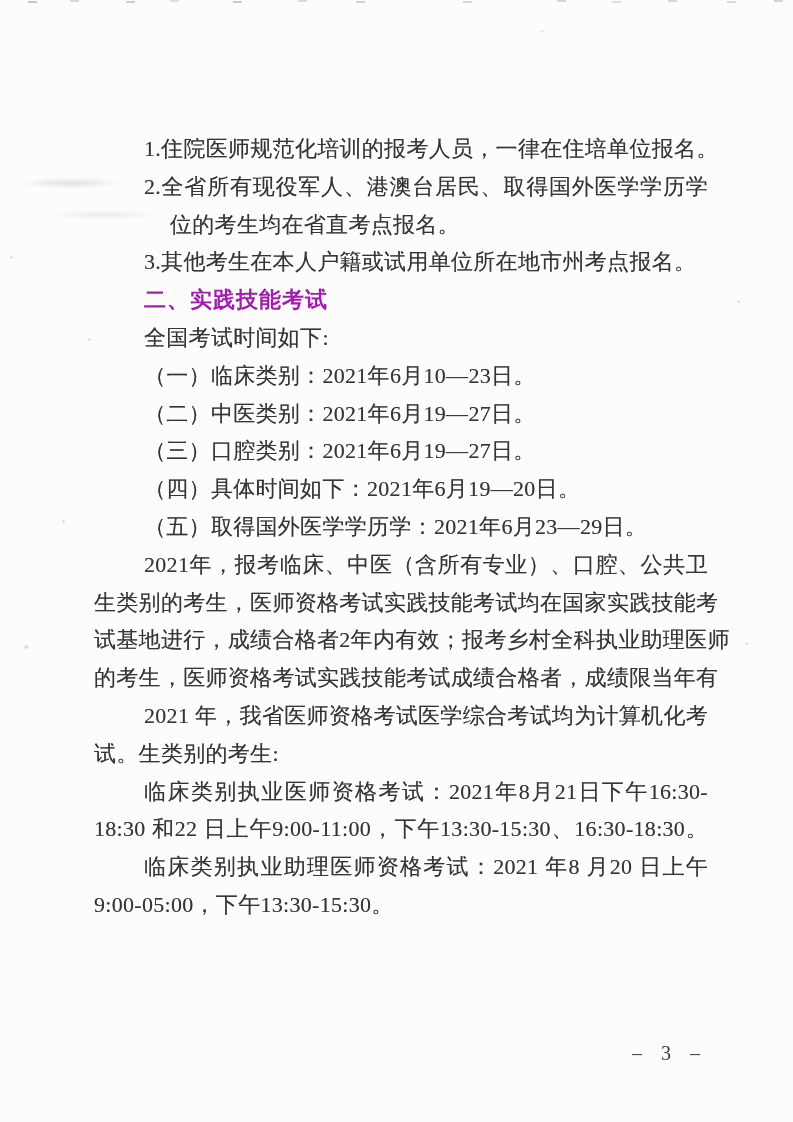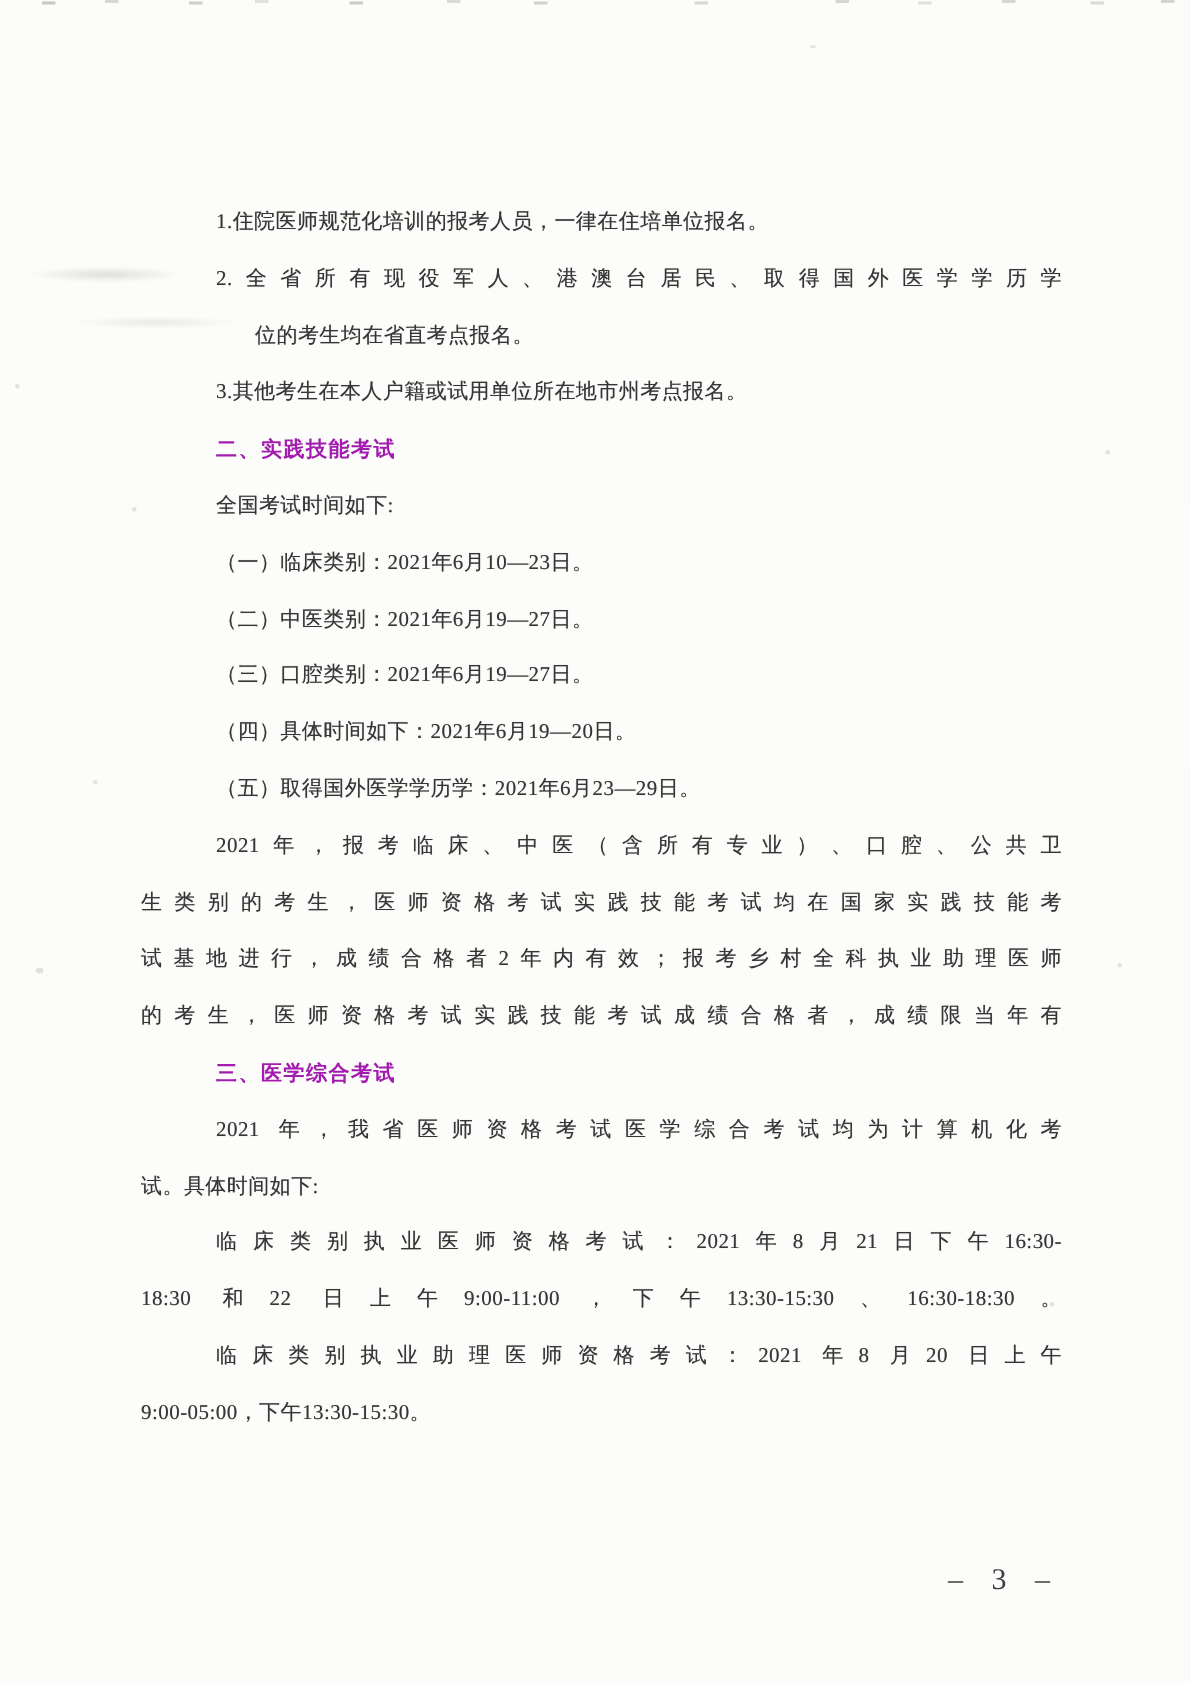--- a/index.html
+++ b/index.html
@@ -21,21 +21,21 @@
     color: #333;
   }
   
   .textblock {
     position: absolute;
     top: 130px;
     left: 94px;
     width: 614px;
   }
   .ln {
-    font-size: 14px;
+    font-size: 22px;
     line-height: 37.8px;
     height: 37.8px;
     white-space: nowrap;
     color: #353535;
     letter-spacing: 0.3px;
     text-shadow: 0 0 0.5px rgba(70,70,70,0.55);
   }
   
   .j {
     text-align: justify;
@@ -130,23 +130,22 @@
     <div class="ln i2">全国考试时间如下:</div>
     <div class="ln i2">（一）临床类别：2021年6月10—23日。</div>
     <div class="ln i2">（二）中医类别：2021年6月19—27日。</div>
     <div class="ln i2">（三）口腔类别：2021年6月19—27日。</div>
     <div class="ln i2">（四）具体时间如下：2021年6月19—20日。</div>
     <div class="ln i2">（五）取得国外医学学历学：2021年6月23—29日。</div>
     <div class="ln i2 j">2021年，报考临床、中医（含所有专业）、口腔、公共卫</div>
     <div class="ln j">生类别的考生，医师资格考试实践技能考试均在国家实践技能考</div>
     <div class="ln j">试基地进行，成绩合格者2年内有效；报考乡村全科执业助理医师</div>
     <div class="ln j">的考生，医师资格考试实践技能考试成绩合格者，成绩限当年有</div>
-    <div class="ln i2 h">三、医学综合考试</div>
     <div class="ln i2 j">2021 年，我省医师资格考试医学综合考试均为计算机化考</div>
-    <div class="ln">试。具体时间如下:</div>
+    <div class="ln">试。生类别的考生:</div>
     <div class="ln i2 j">临床类别执业医师资格考试：2021年8月21日下午16:30-</div>
     <div class="ln j">18:30 和22 日上午9:00-11:00，下午13:30-15:30、16:30-18:30。</div>
     <div class="ln i2 j">临床类别执业助理医师资格考试：2021 年8 月20 日上午</div>
     <div class="ln">9:00-05:00，下午13:30-15:30。</div>
   </div>
 
   <div class="pageno">– 3 –</div>
 
 </div>
 

